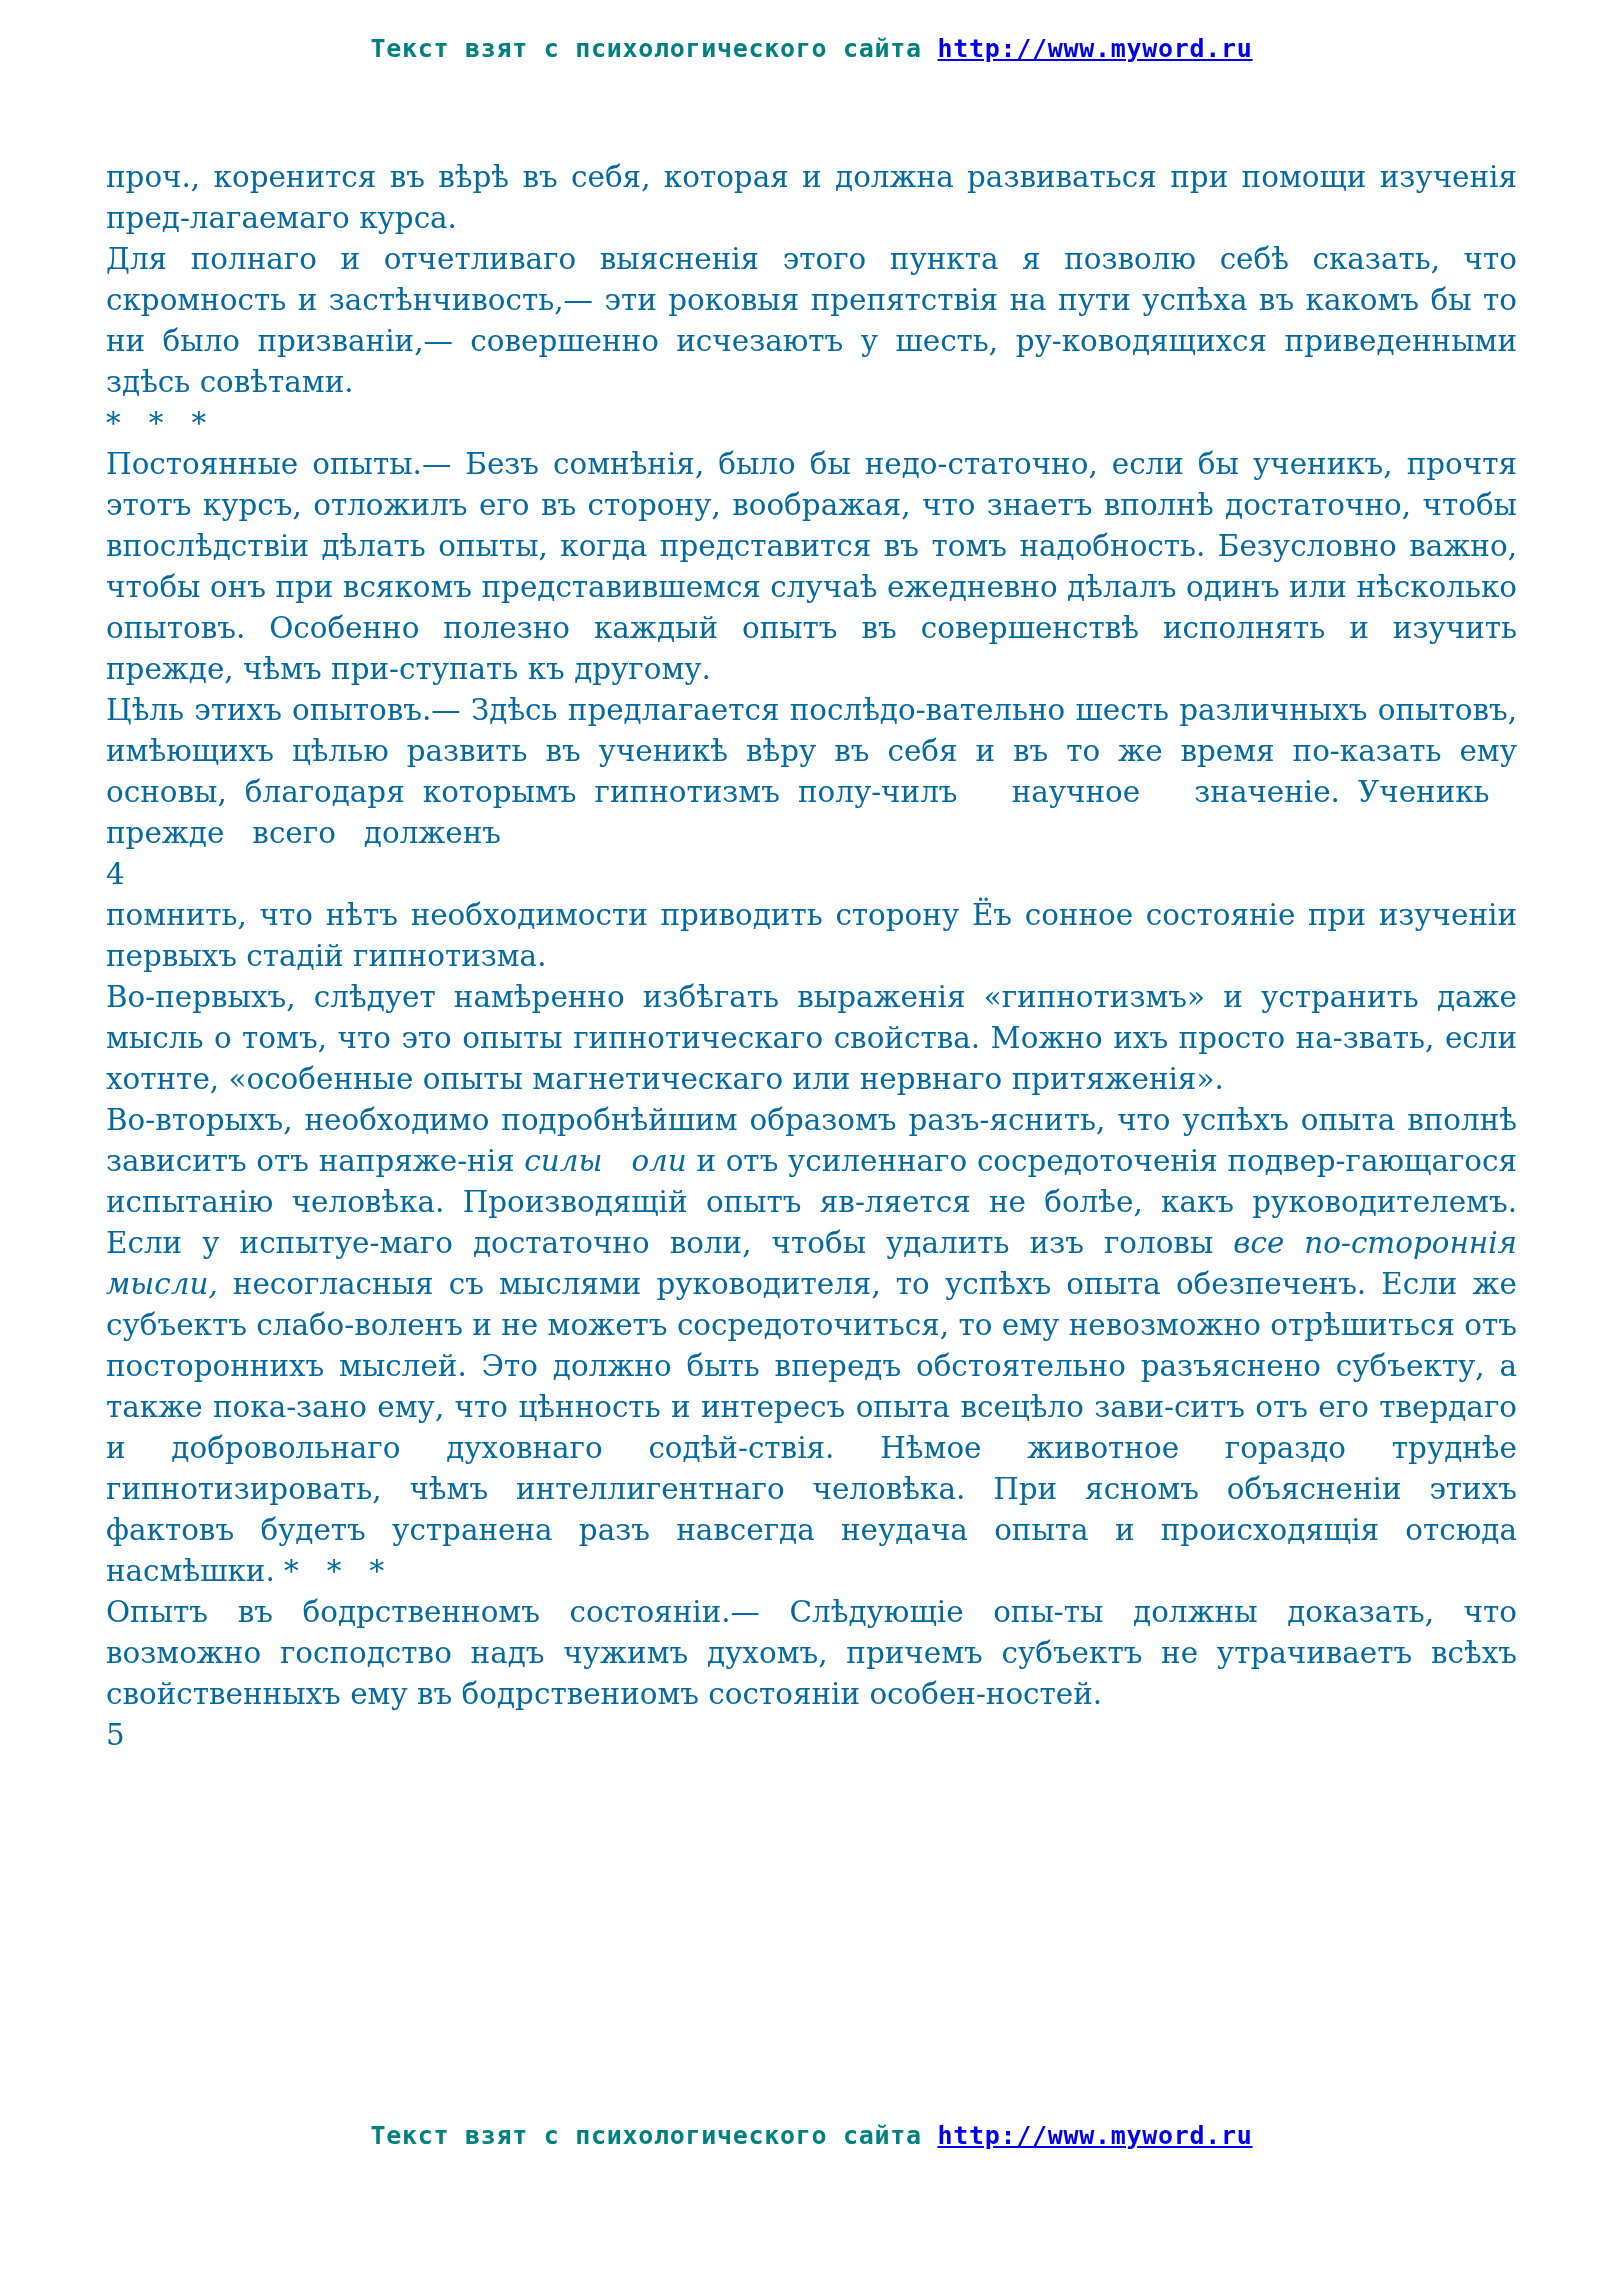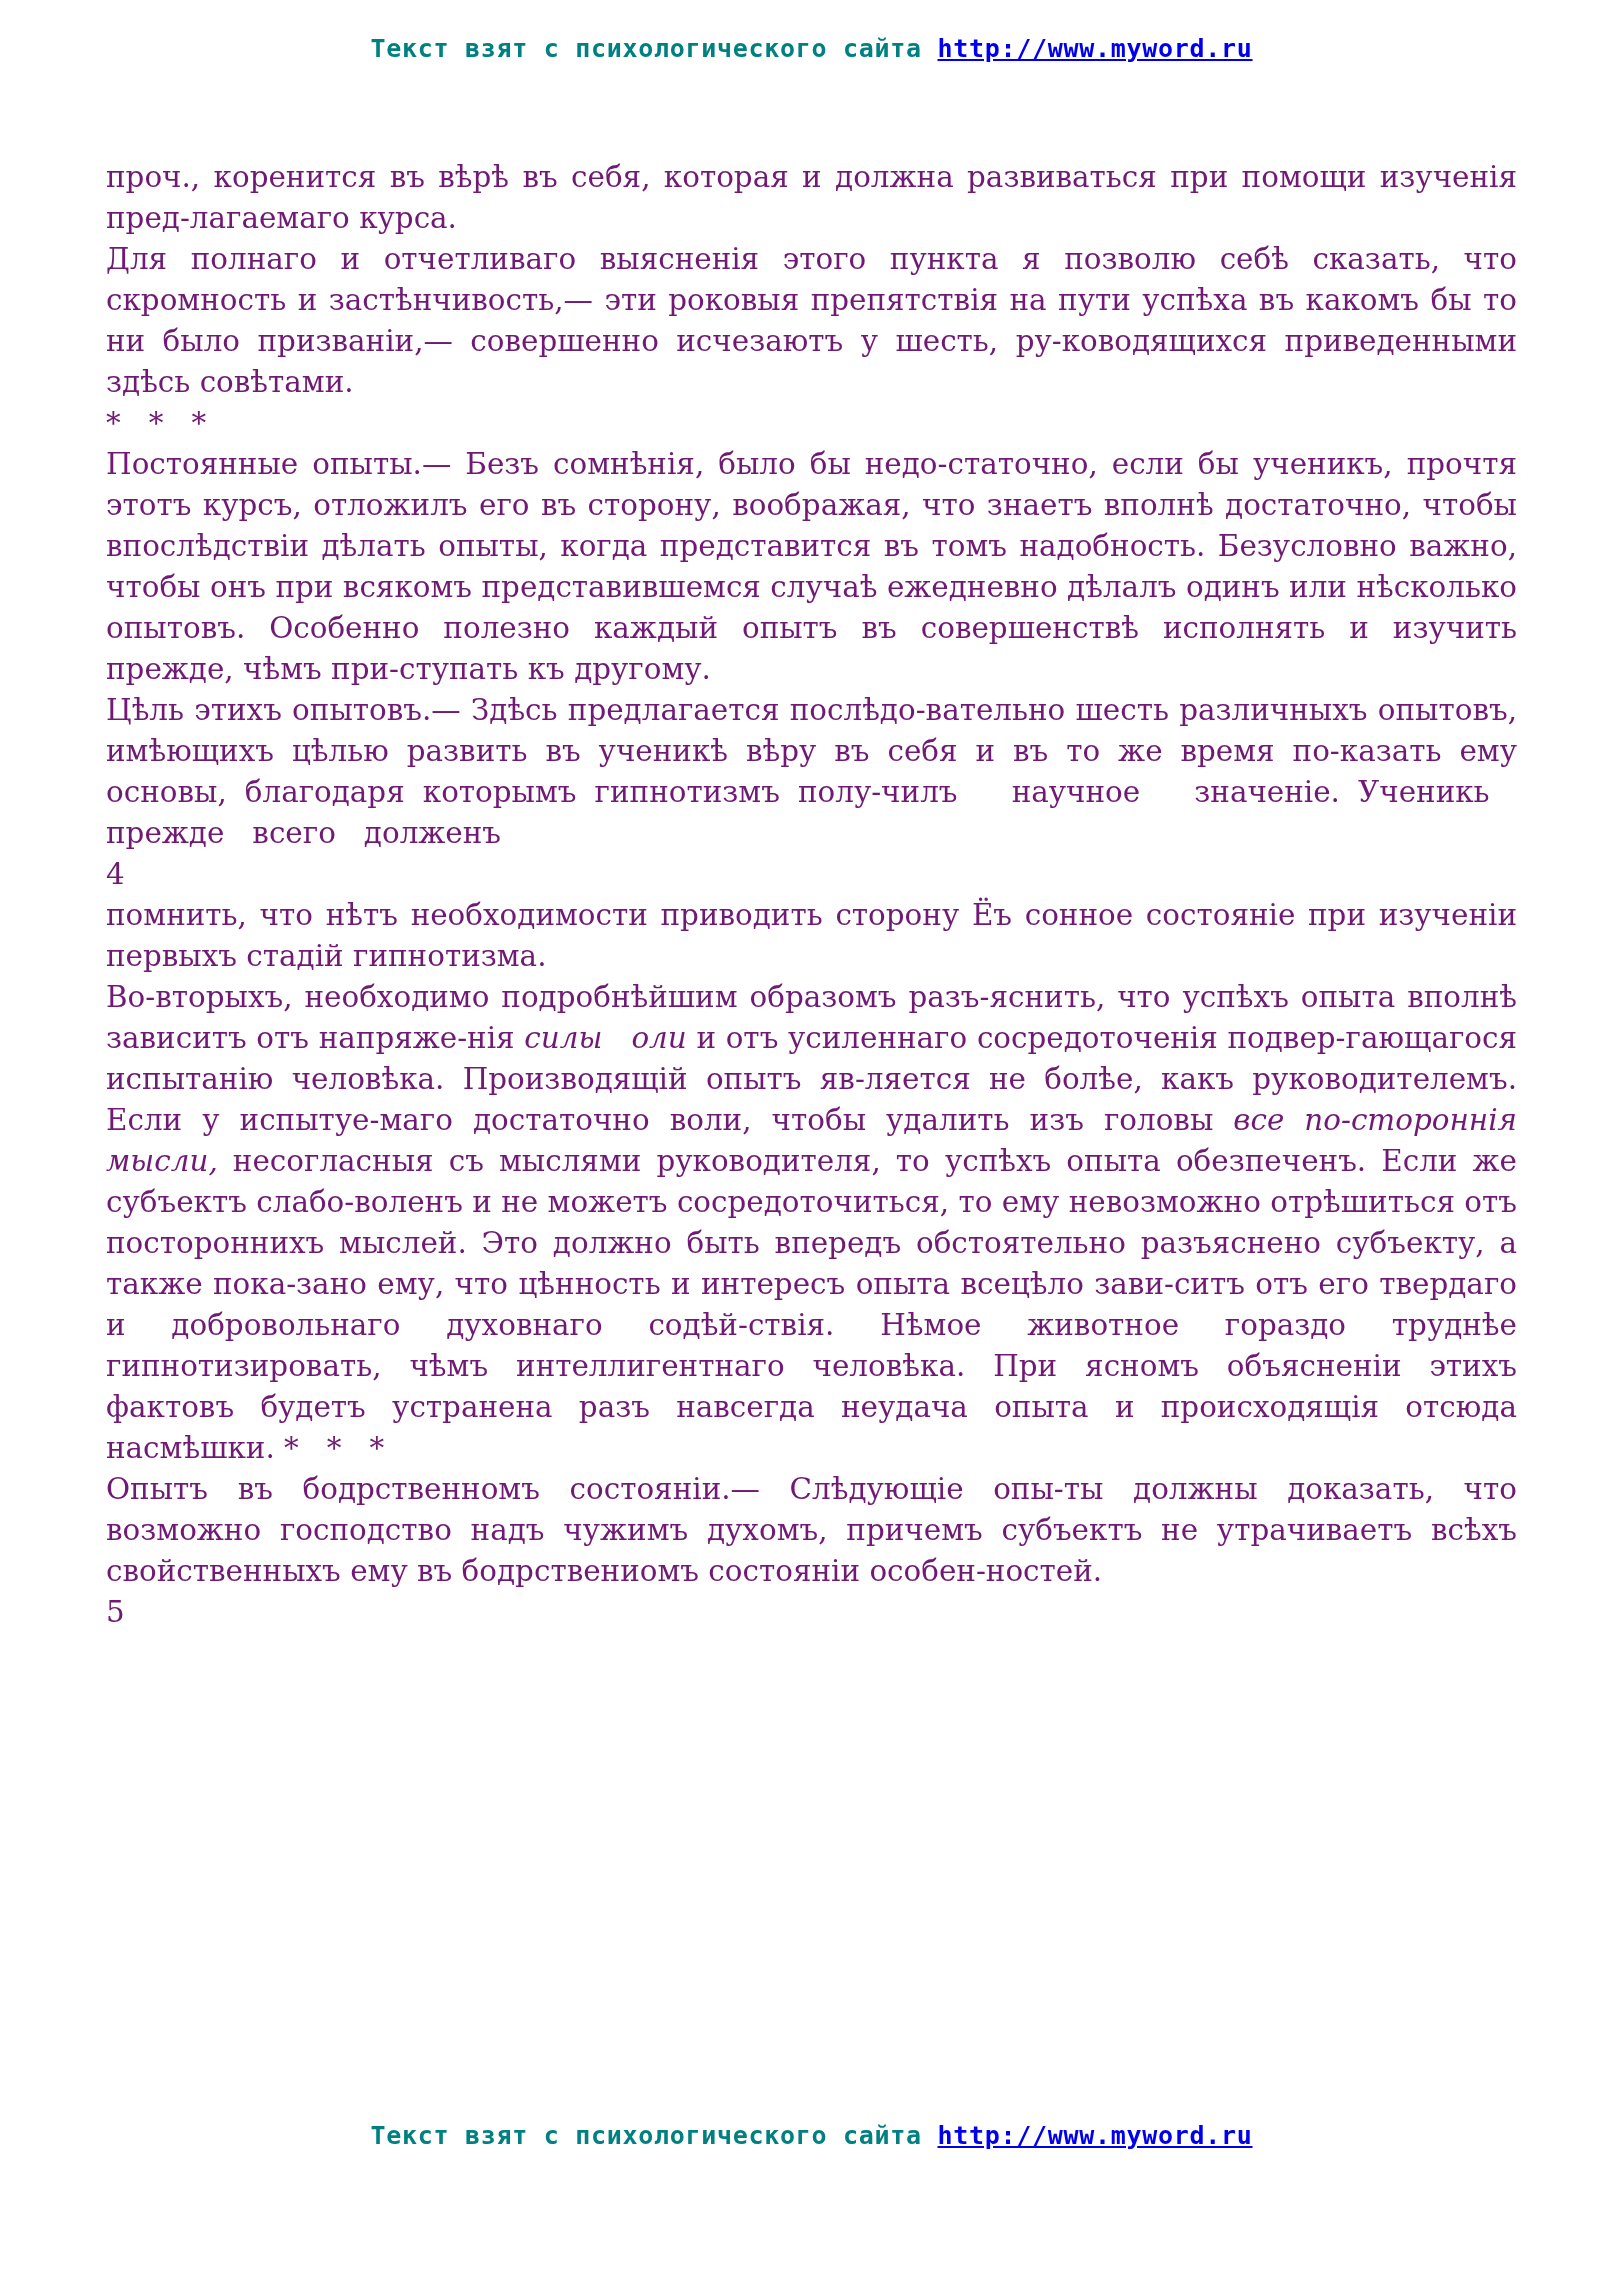--- a/index.html
+++ b/index.html
@@ -33,21 +33,21 @@
     color: #0000ee;
     text-decoration: underline;
     font-family: "DejaVu Sans Mono", "Liberation Mono", monospace;
     font-weight: bold;
   }
   .content {
     position: absolute;
     left: 106px;
     right: 106px;
     top: 157px;
-    color: #701a75;
+    color: #0369a1;
     font-size: 29.4px;
     line-height: 41px;
     text-align: justify;
   }
   .para {
     margin: 0;
     padding: 0;
   }
   .para .it { font-style: italic; }
   .para.stars,
@@ -65,20 +65,21 @@
   </div>
 
   <div class="content">
       <p class="para"><span>проч., коренится въ вѣрѣ въ себя, которая и должна развиваться при помощи изученія пред-лагаемаго курса.</span></p>
       <p class="para"><span>Для полнаго и отчетливаго выясненія этого пункта я позволю себѣ сказать, что скромность и застѣнчивость,— эти роковыя препятствія на пути успѣха въ какомъ бы то ни было призваніи,— совершенно исчезаютъ у шесть, ру-ководящихся приведенными здѣсь совѣтами.</span></p>
       <p class="para stars"><span>*&nbsp;&nbsp; *&nbsp;&nbsp; *</span></p>
       <p class="para"><span>Постоянные опыты.— Безъ сомнѣнія, было бы недо-статочно, если бы ученикъ, прочтя этотъ курсъ, отложилъ его въ сторону, воображая, что знаетъ вполнѣ достаточно, чтобы впослѣдствіи дѣлать опыты, когда представится въ томъ надобность. Безусловно важно, чтобы онъ при всякомъ представившемся случаѣ ежедневно дѣлалъ одинъ или нѣсколько опытовъ. Особенно полезно каждый опытъ въ совершенствѣ исполнять и изучить прежде, чѣмъ при-ступать къ другому.</span></p>
       <p class="para"><span>Цѣль этихъ опытовъ.— Здѣсь предлагается послѣдо-вательно шесть различныхъ опытовъ, имѣющихъ цѣлью развить въ ученикѣ вѣру въ себя и въ то же время по-казать ему основы, благодаря которымъ гипнотизмъ полу-чилъ&nbsp;&nbsp; научное&nbsp;&nbsp; значеніе. Ученикь&nbsp;&nbsp; прежде&nbsp;&nbsp; всего&nbsp;&nbsp; долженъ</span></p>
       <p class="para pagenum"><span>4</span></p>
       <p class="para"><span>помнить, что нѣтъ необходимости приводить сторону Ёъ сонное состояніе при изученіи первыхъ стадій гипнотизма.</span></p>
+      <p class="para"><span>Во-первыхъ, слѣдует намѣренно избѣгать выраженія «гипнотизмъ» и устранить даже мысль о томъ, что это опыты гипнотическаго свойства. Можно ихъ просто на-звать, если хотнте, «особенные опыты магнетическаго или нервнаго притяженія».</span></p>
       <p class="para"><span>Во-вторыхъ, необходимо подробнѣйшим образомъ разъ-яснить, что успѣхъ опыта вполнѣ зависитъ отъ напряже-нія </span><span class="it">силы&nbsp;&nbsp; оли</span><span> и отъ усиленнаго сосредоточенія подвер-гающагося испытанію человѣка. Производящій опытъ яв-ляется не болѣе, какъ руководителемъ. Если у испытуе-маго достаточно воли, чтобы удалить изъ головы </span><span class="it">все по-стороннія мысли,</span><span> несогласныя съ мыслями руководителя, то успѣхъ опыта обезпеченъ. Если же субъектъ слабо-воленъ и не можетъ сосредоточиться, то ему невозможно отрѣшиться отъ постороннихъ мыслей. Это должно быть впередъ обстоятельно разъяснено субъекту, а также пока-зано ему, что цѣнность и интересъ опыта всецѣло зави-ситъ отъ его твердаго и добровольнаго духовнаго содѣй-ствія. Нѣмое животное гораздо труднѣе гипнотизировать, чѣмъ интеллигентнаго человѣка. При ясномъ объясненіи этихъ фактовъ будетъ устранена разъ навсегда неудача опыта и происходящія отсюда насмѣшки. *&nbsp;&nbsp;&nbsp;*&nbsp;&nbsp;&nbsp;*</span></p>
       <p class="para"><span>Опытъ въ бодрственномъ состояніи.— Слѣдующіе опы-ты должны доказать, что возможно господство надъ чужимъ духомъ, причемъ субъектъ не утрачиваетъ всѣхъ свойственныхъ ему въ бодрствениомъ состояніи особен-ностей.</span></p>
       <p class="para pagenum"><span>5</span></p>
     </div>
 
   <div class="banner footer">
     <span>Текст взят с психологического сайта </span><a class="link" href="#">http://www.myword.ru</a>
   </div>
 
 </div>

